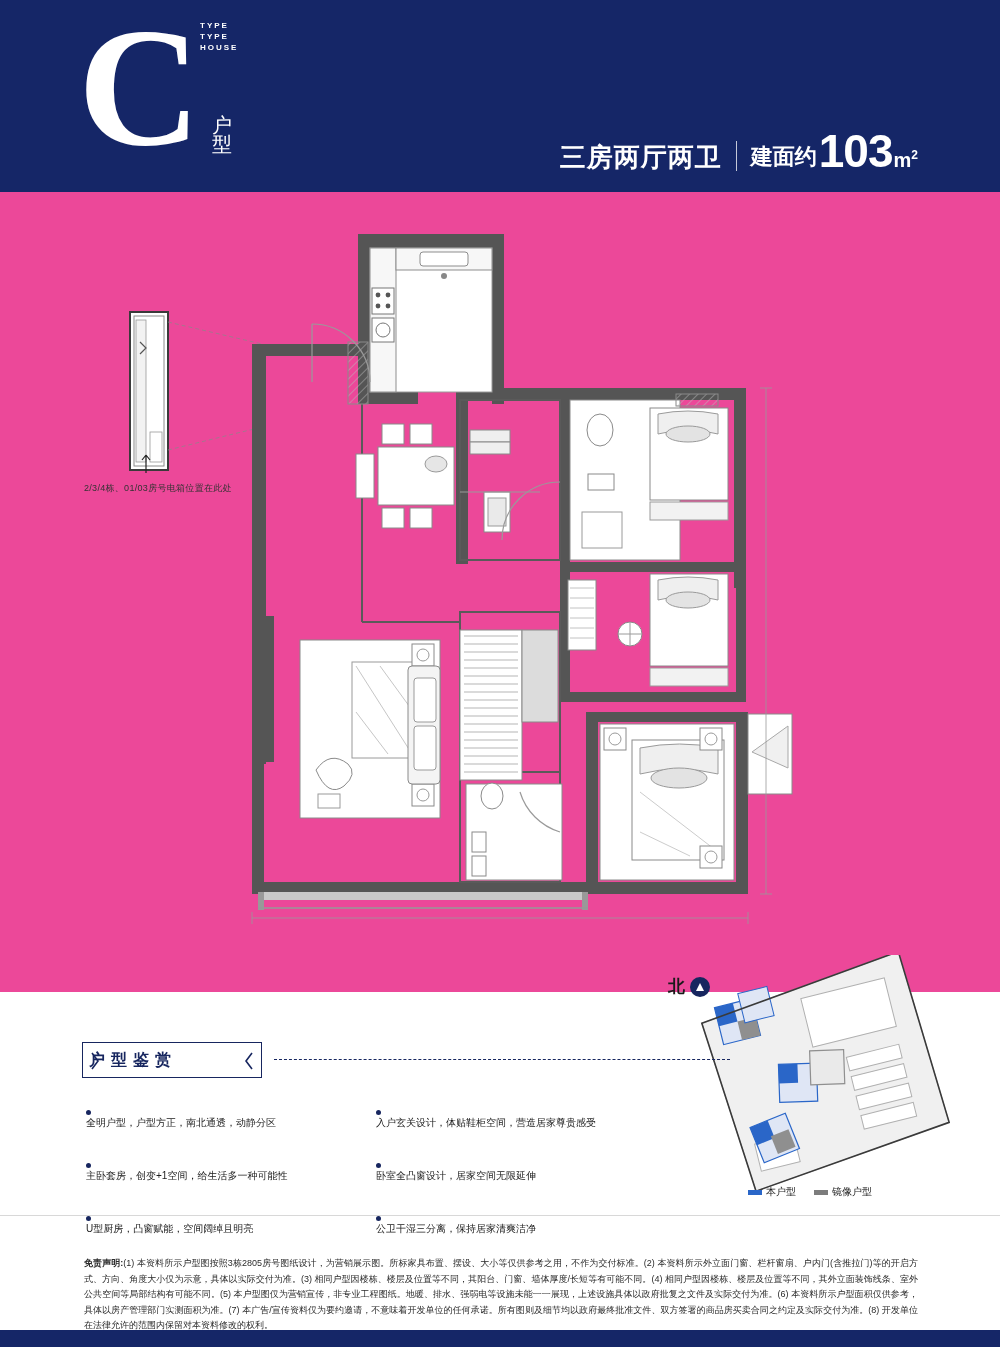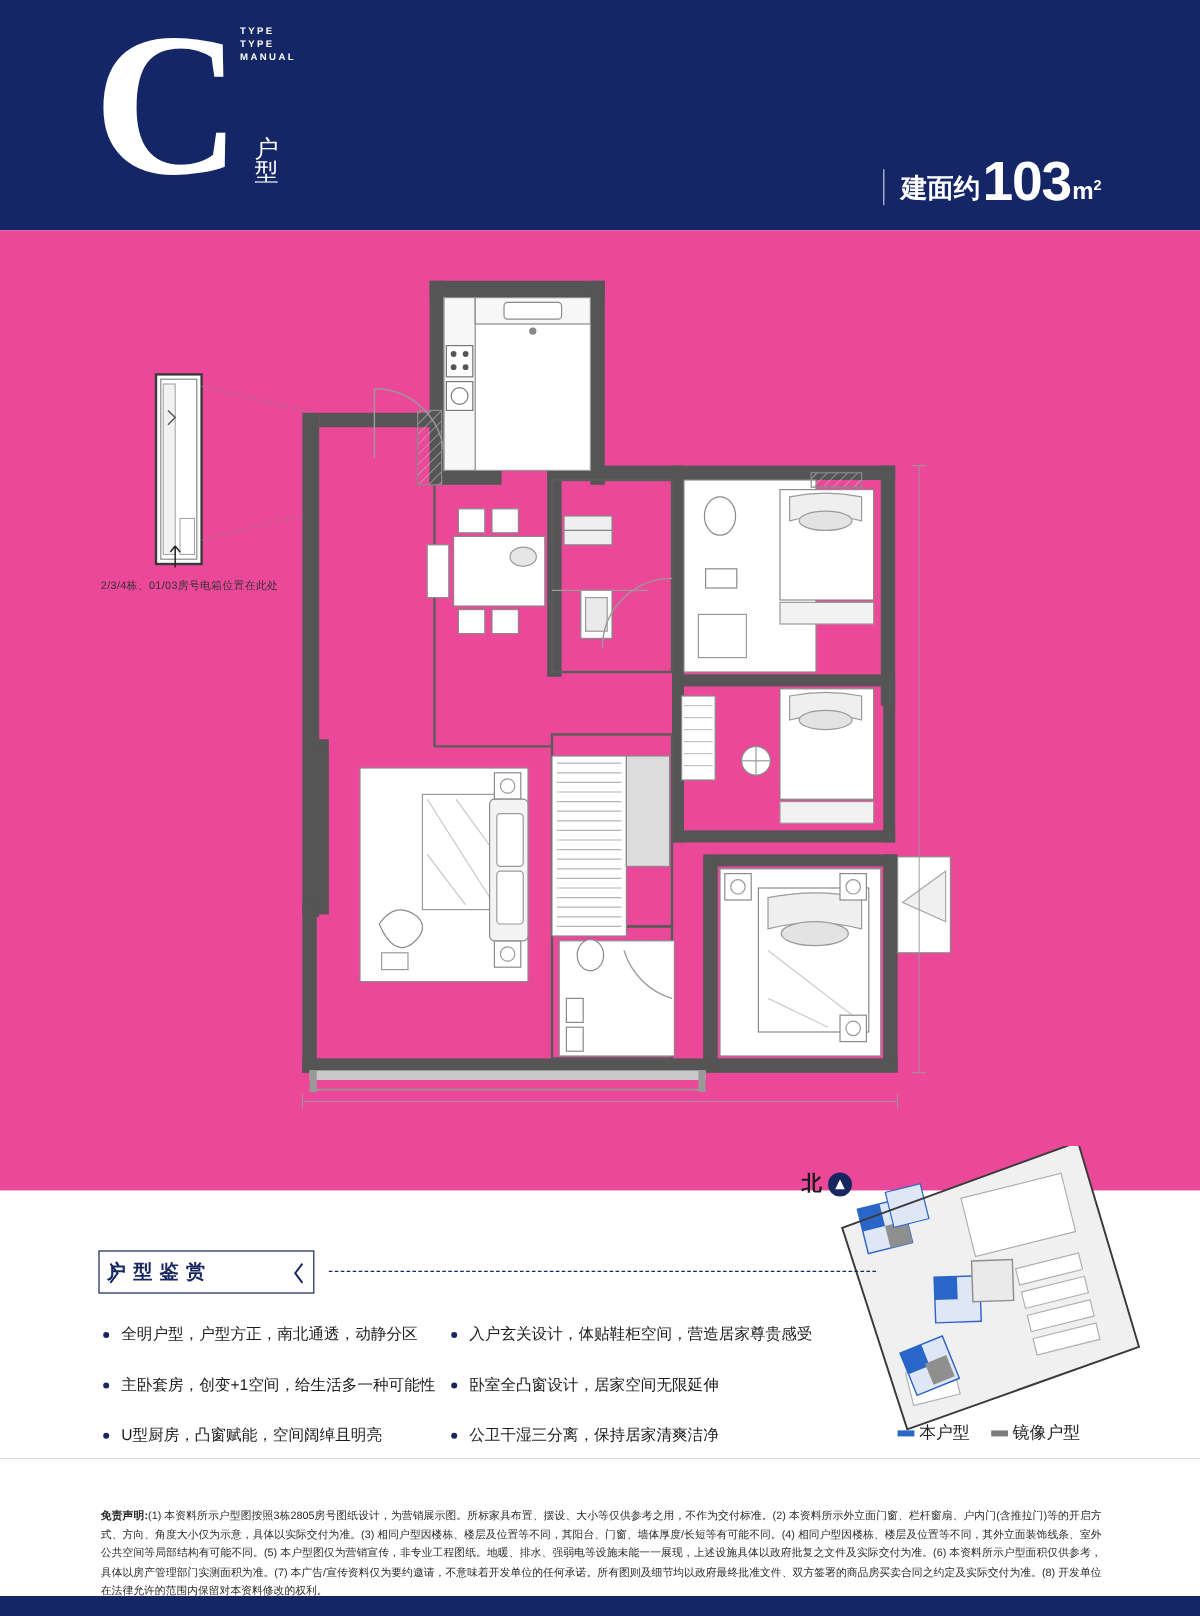--- a/index.html
+++ b/index.html
@@ -76,21 +76,21 @@
     width:20px;height:20px;border-radius:50%;background:#17265f;
     display:flex;align-items:center;justify-content:center;
   }
   .ncircle .tri{
     width:0;height:0;border-left:4px solid transparent;border-right:4px solid transparent;
     border-bottom:8px solid #fff;
   }
   .sitemap{position:absolute;left:700px;top:955px;width:250px;height:240px;}
   .legend{
     position:absolute;left:748px;top:1185px;display:flex;gap:18px;align-items:center;
-    font-size:14px;color:#222;
+    font-size:10px;color:#222;
   }
   .legend .sw{display:inline-block;width:14px;height:5px;margin-right:4px;vertical-align:middle;}
 
   
   .appraise{
     position:absolute;left:82px;top:1042px;width:580px;height:36px;
   }
   .app-badge{
     position:absolute;left:0;top:0;width:180px;height:36px;
     border:1.5px solid #17265f;box-sizing:border-box;
@@ -110,21 +110,21 @@
   .app-dash{
     position:absolute;left:192px;top:17px;width:456px;height:0;
     border-top:1px dashed #17265f;
   }
 
   
   .features{
     position:absolute;left:86px;top:1104px;width:620px;
     display:grid;grid-template-columns:290px 330px;row-gap:26px;
   }
-  .feat{display:flex;align-items:flex-start;font-size:13px;color:#1b1b1b;line-height:16px;}
+  .feat{display:flex;align-items:flex-start;font-size:10px;color:#1b1b1b;line-height:16px;flex-direction:column;}
   .feat .dot{
     width:5px;height:5px;border-radius:50%;background:#17265f;margin:6px 10px 0 0;flex:none;
   }
 
   
   .disclaimer{
     position:absolute;left:84px;top:1256px;width:834px;
     font-size:9px;line-height:15.5px;color:#2a2a2a;text-align:justify;
   }
   .disclaimer b{font-weight:bold;}
@@ -136,24 +136,25 @@
   }
 </style>
 </head>
 <body>
 
 <div class="header">
   <div class="letter">C</div>
   <div class="en">
     <div>TYPE</div>
     <div>TYPE</div>
-    <div>MANUAL</div>
+    <div>HOUSE</div>
   </div>
   <div class="cn-vert">户型</div>
   <div class="right">
+    <div class="rooms">三房两厅两卫</div>
     <div class="divider"></div>
     <div class="area-label">建面约</div>
     <div class="area-num">103</div>
     <div class="area-unit"><span>m</span><sup>2</sup></div>
   </div>
 </div>
 
 <div class="plan">
 <svg width="1000" height="800" viewBox="0 0 1000 800" xmlns="http://www.w3.org/2000/svg">
   <defs>

